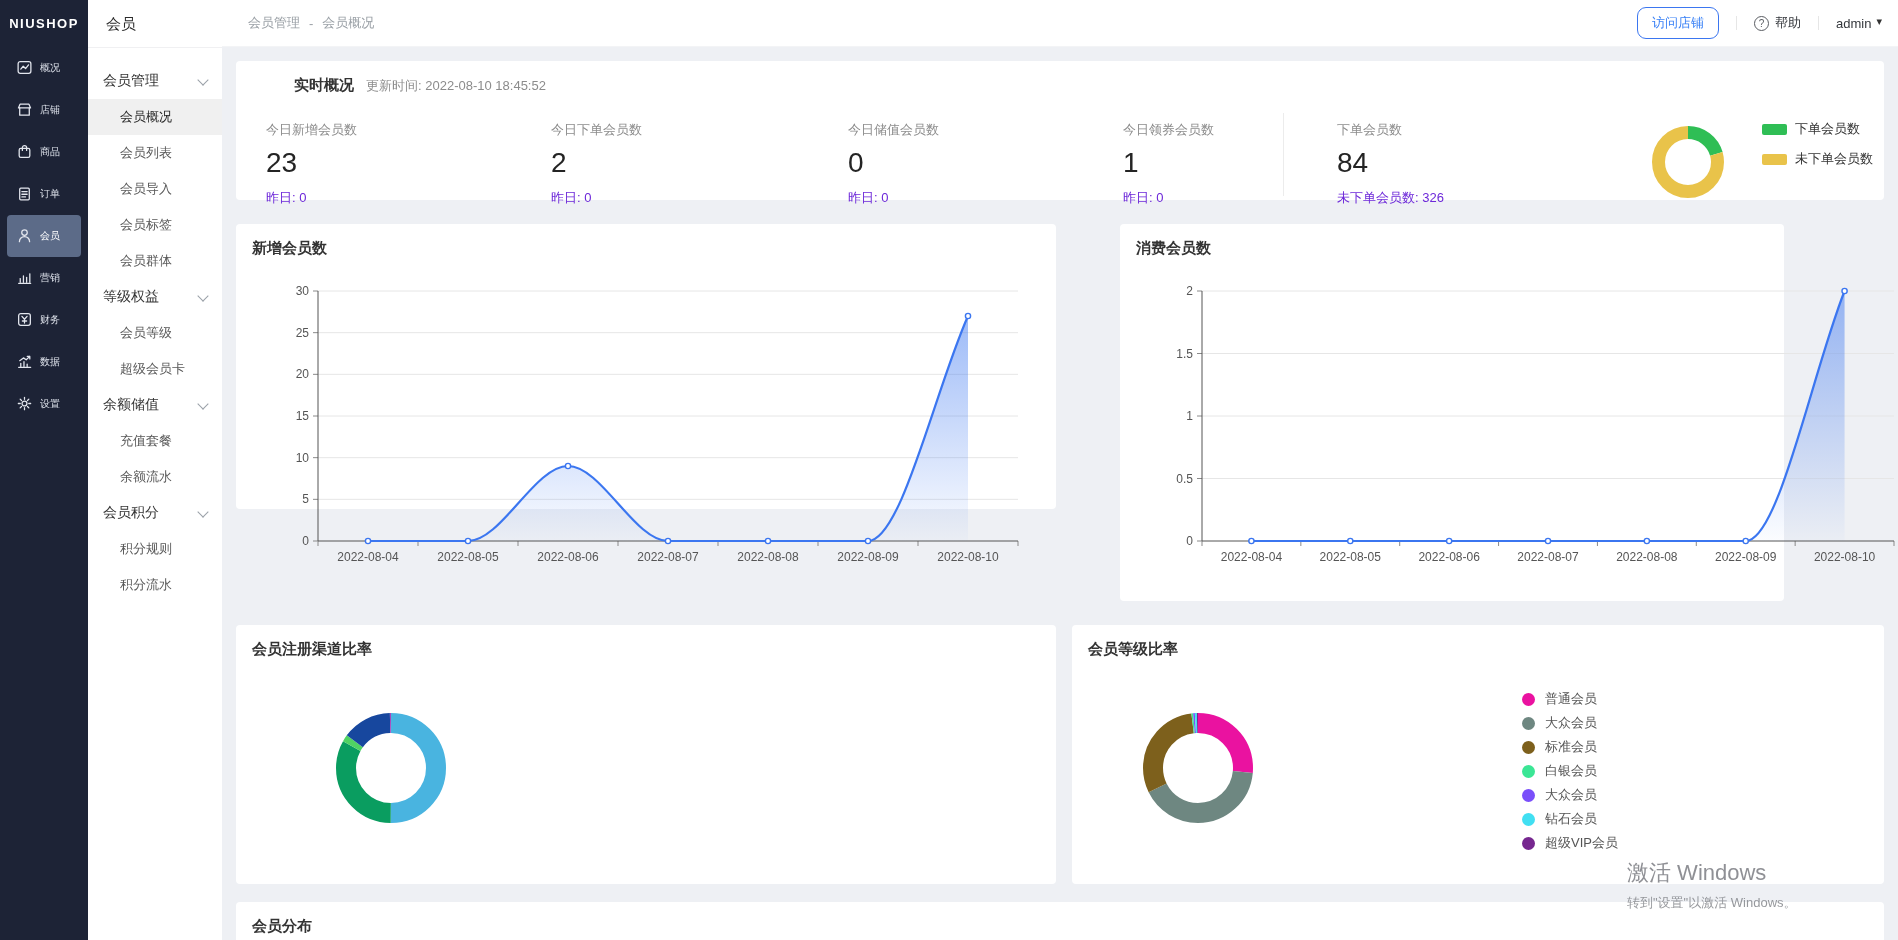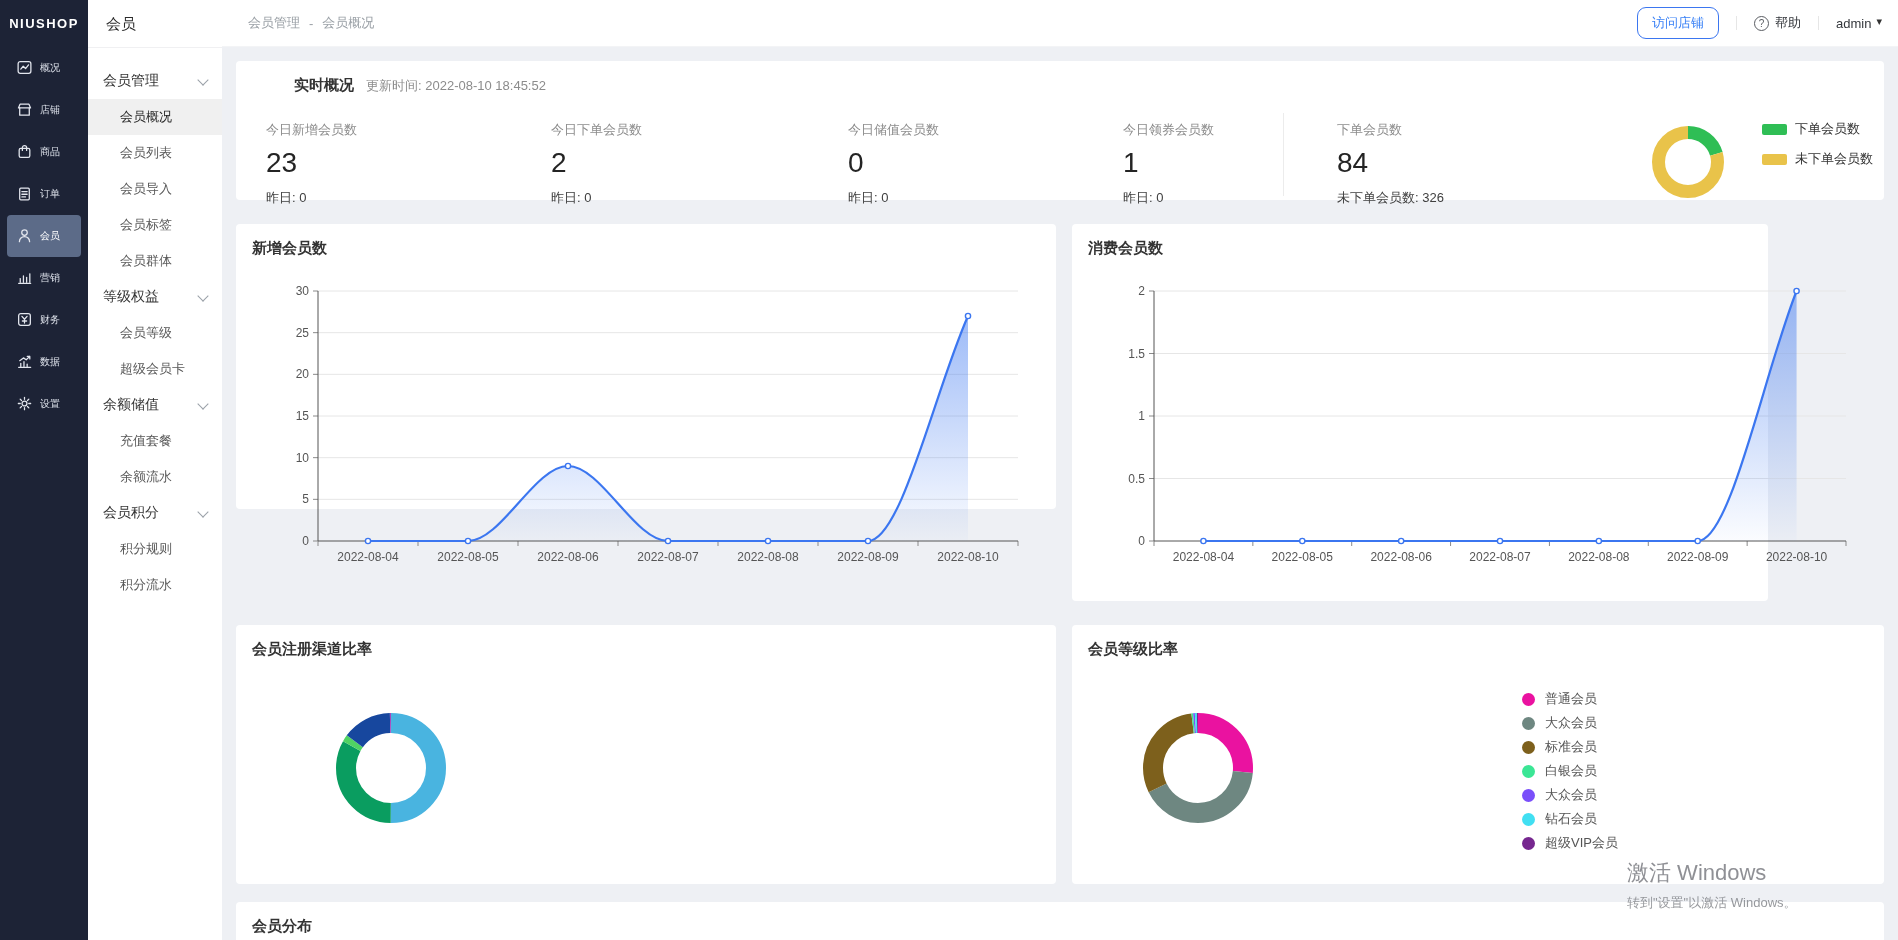--- a/index.html
+++ b/index.html
@@ -37,34 +37,34 @@
   .help{display:flex;align-items:center;gap:6px;font-size:13px;color:#34373c;cursor:pointer;}
   .help-icon{width:15px;height:15px;border:1px solid #5a5d63;border-radius:50%;font-size:10px;
              line-height:14px;text-align:center;color:#5a5d63;box-sizing:border-box;}
   .user{display:flex;align-items:flex-start;gap:5px;font-size:13px;color:#34373c;cursor:pointer;}
   .caret{font-size:11px;color:#333;line-height:1;}
 
   
   .panel{position:absolute;background:#fff;border-radius:4px;}
   #p-realtime{left:236px;top:61px;width:1648px;height:139px;}
   #p-new{left:236px;top:224px;width:820px;height:285px;}
-  #p-consume{left:1072px;top:224px;width:664px;height:377px;padding-left:32px;}
+  #p-consume{left:1120px;top:224px;width:664px;height:377px;}
   #p-channel{left:236px;top:625px;width:820px;height:259px;}
   #p-level{left:1072px;top:625px;width:812px;height:259px;}
   #p-dist{left:236px;top:902px;width:1648px;height:56px;}
   .panel-title{position:absolute;left:16px;top:15px;font-size:15px;font-weight:700;color:#333;}
 
   
   .rt-head{position:absolute;left:16px;top:15px;display:flex;align-items:baseline;gap:12px;margin-left:42px;}
   .rt-title{font-size:15px;font-weight:700;color:#333;}
   .rt-updated{font-size:13px;color:#8c8c8c;}
   .stat-card{position:absolute;top:60px;width:250px;}
   .sc-label{font-size:13px;color:#8c8c8c;}
   .sc-value{font-size:28px;color:#242424;margin-top:8px;}
-  .sc-sub{font-size:13px;color:#404040;margin-top:10px;}
+  .sc-sub{font-size:13px;color:#6d28d9;margin-top:10px;}
   .rt-divider{position:absolute;left:1047px;top:52px;width:1px;height:83px;background:#ececec;}
   #rt-donut{position:absolute;left:1410px;top:59px;}
   .rt-legend{position:absolute;left:1526px;top:59px;}
   .rtl-row{display:flex;align-items:center;margin-bottom:12px;}
   .rtl-swatch{width:25px;height:11px;border-radius:2px;}
   .rtl-label{margin-left:8px;font-size:13px;color:#333;}
 
   
   .chart-svg{position:absolute;left:0;top:0;}
   .tick{font-size:12px;fill:#555;font-family:"Liberation Sans","DejaVu Sans",sans-serif;}

